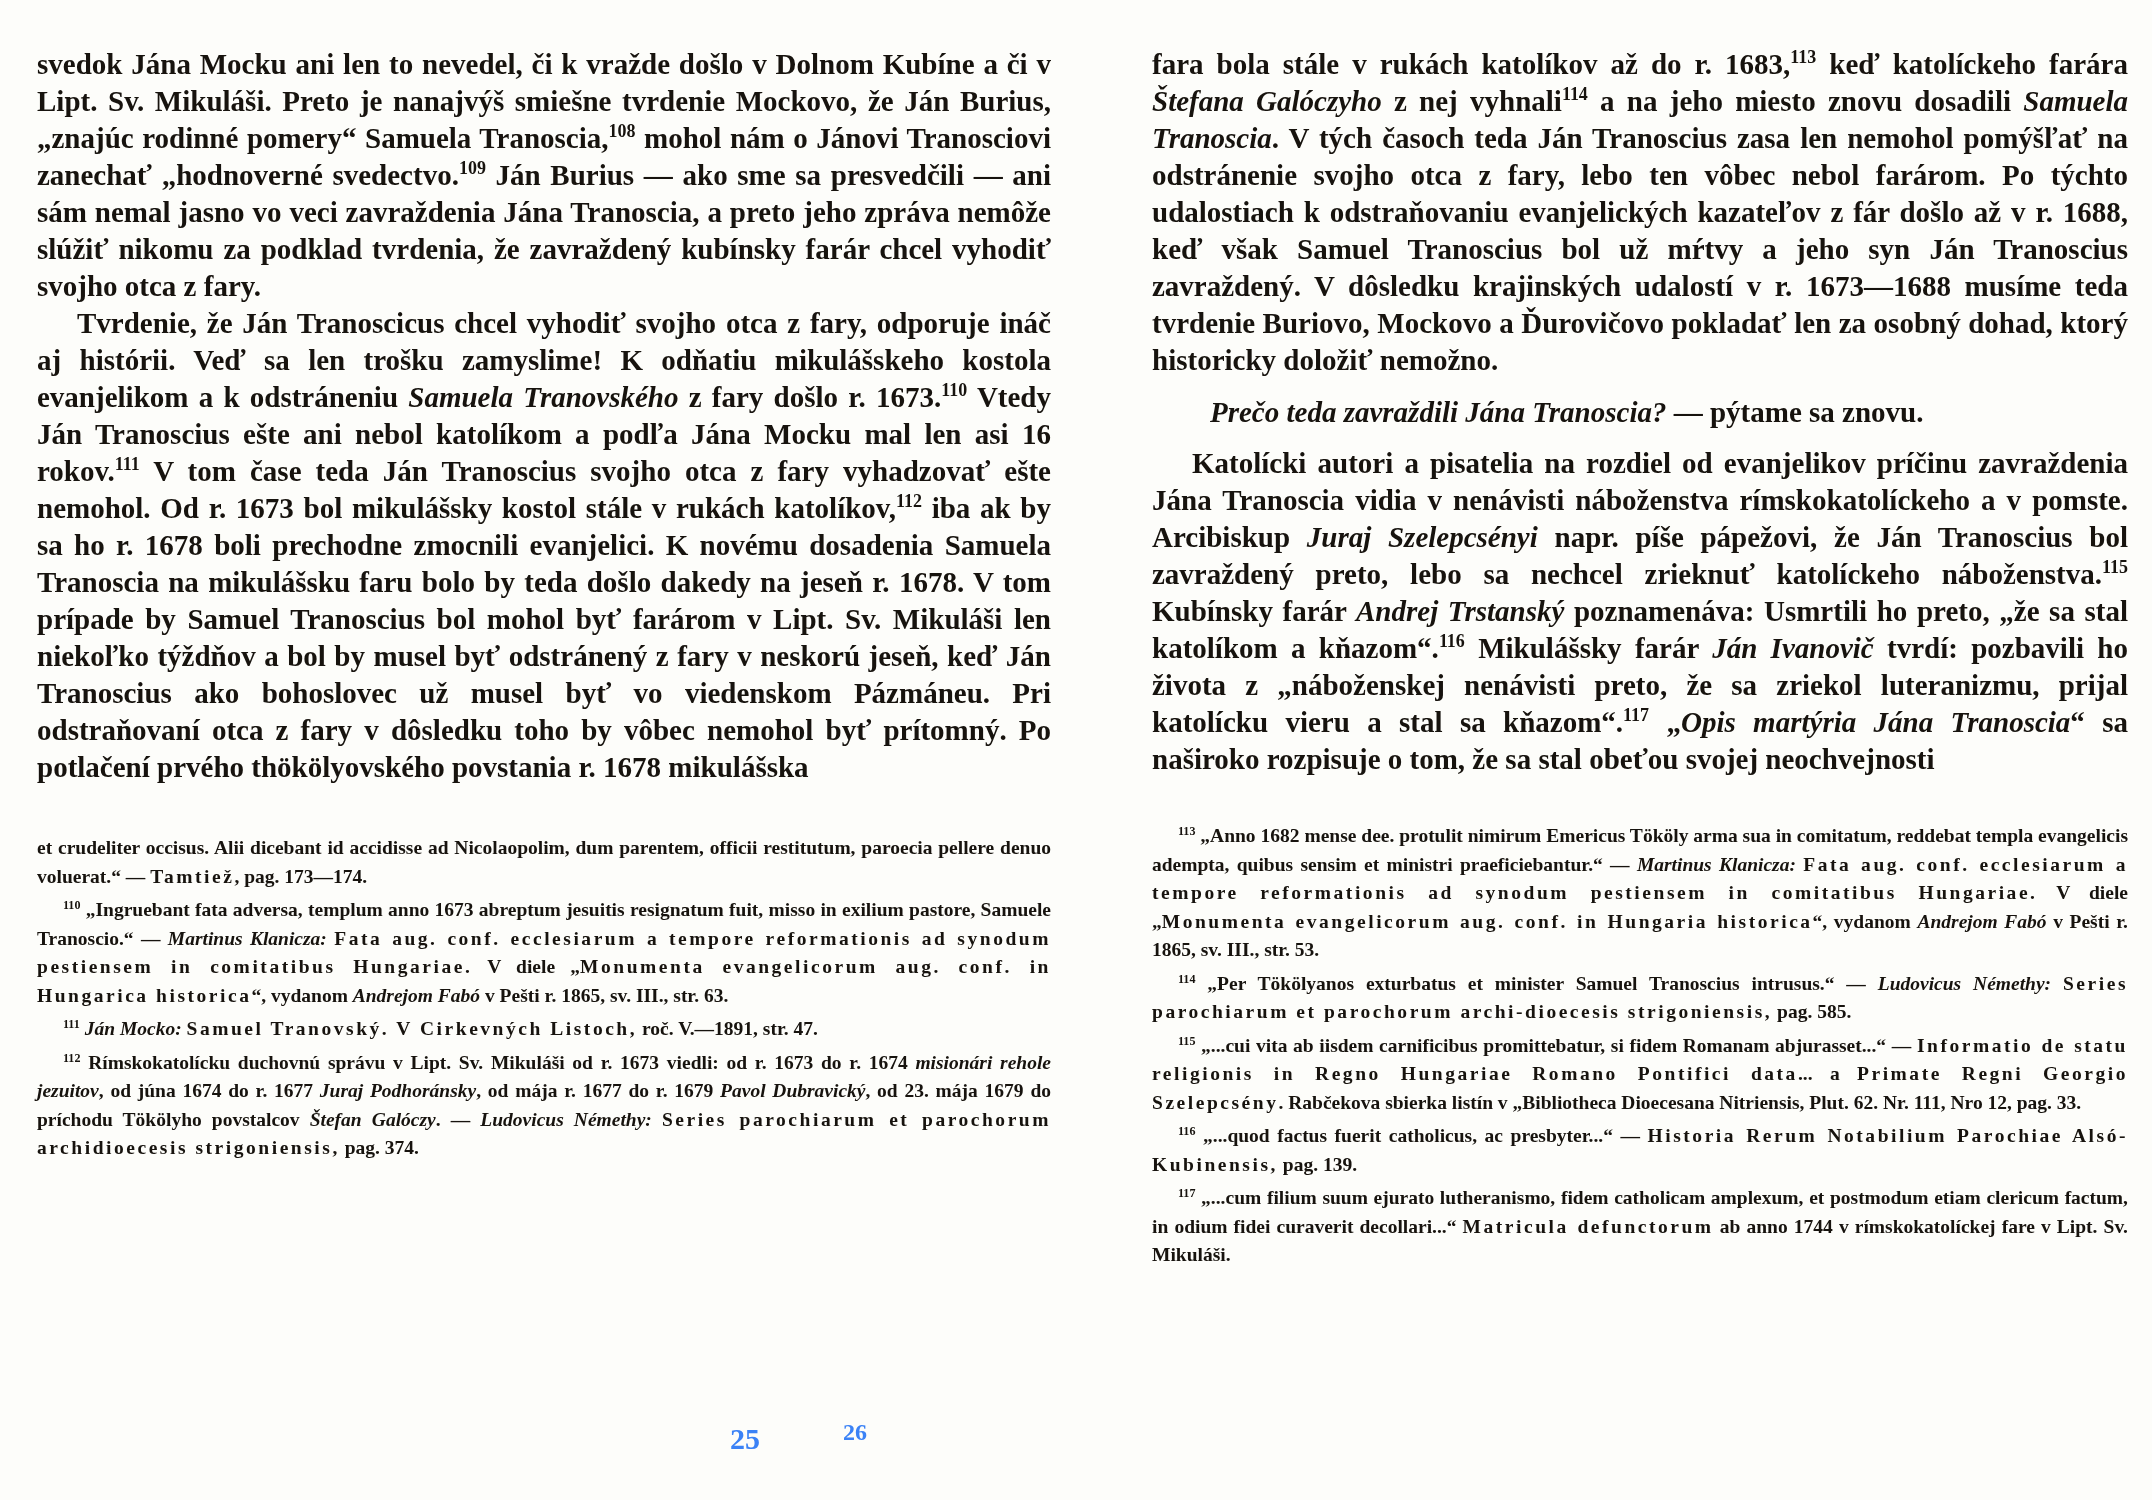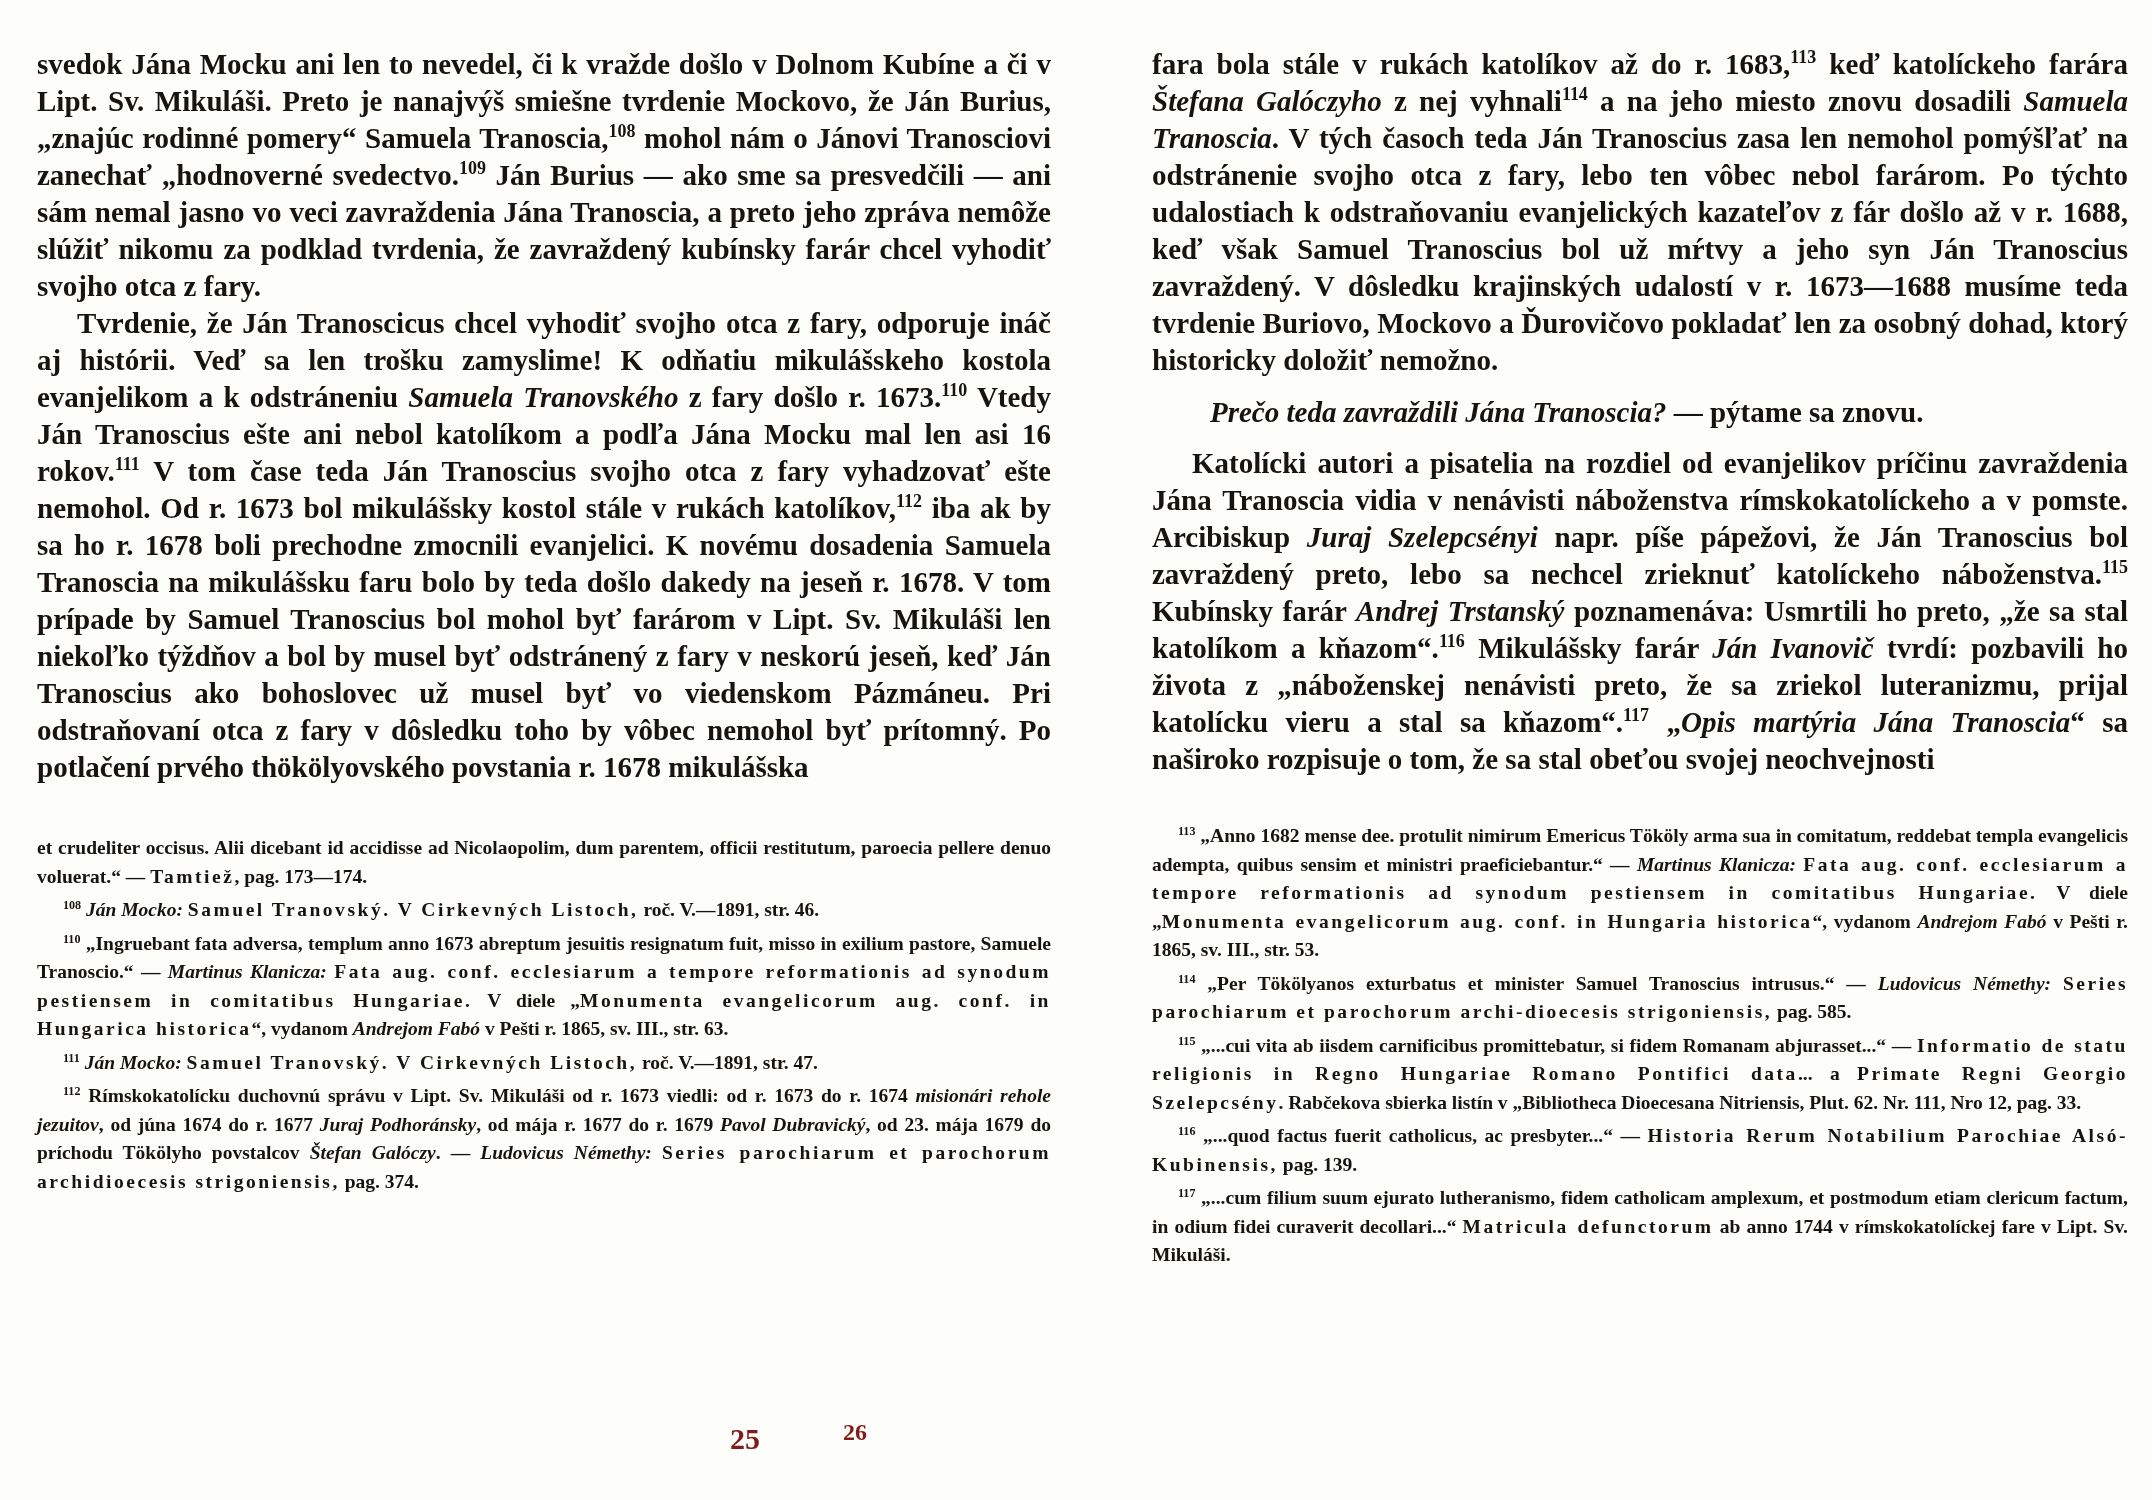--- a/index.html
+++ b/index.html
@@ -46,39 +46,38 @@
   .sup {
     font-size: 0.62em;
     vertical-align: super;
     line-height: 0;
     letter-spacing: 0;
   }
 
   .pagenum {
     position: absolute;
     font-weight: 700;
-    color: #7f1d1d;
+    color: #3b82f6;
     text-align: center;
   }
   .pn-left  { left: 730px; top: 1422px; font-size: 30px; }
   .pn-right { left: 843px; top: 1419px; font-size: 24px; }
 </style>
 </head>
 <body>
 
 <div class="scan">
 
   <div class="page page-left">
     <div class="body-text">
         <p><span>svedok Jána Mocku ani len to nevedel, či k vražde došlo v Dolnom Kubíne a či v Lipt. Sv. Mikuláši. Preto je nanajvýš smiešne tvrdenie Mockovo, že Ján Burius, „znajúc rodinné pomery“ Samuela Tranoscia,</span><span class="sup">108</span><span> mohol nám o Jánovi Tranosciovi zanechať „hodnoverné svedectvo.</span><span class="sup">109</span><span> Ján Burius — ako sme sa presvedčili — ani sám nemal jasno vo veci zavraždenia Jána Tranoscia, a preto jeho zpráva nemôže slúžiť nikomu za podklad tvrdenia, že zavraždený kubínsky farár chcel vyhodiť svojho otca z fary.</span></p>
         <p class="indent"><span>Tvrdenie, že Ján Tranoscicus chcel vyhodiť svojho otca z fary, odporuje ináč aj histórii. Veď sa len trošku zamyslime! K odňatiu mikulášskeho kostola evanjelikom a k odstráneniu </span><span class="i">Samuela Tranovského</span><span> z fary došlo r. 1673.</span><span class="sup">110</span><span> Vtedy Ján Tranoscius ešte ani nebol katolíkom a podľa Jána Mocku mal len asi 16 rokov.</span><span class="sup">111</span><span> V tom čase teda Ján Tranoscius svojho otca z fary vyhadzovať ešte nemohol. Od r. 1673 bol mikulášsky kostol stále v rukách katolíkov,</span><span class="sup">112</span><span> iba ak by sa ho r. 1678 boli prechodne zmocnili evanjelici. K novému dosadenia Samuela Tranoscia na mikulášsku faru bolo by teda došlo dakedy na jeseň r. 1678. V tom prípade by Samuel Tranoscius bol mohol byť farárom v Lipt. Sv. Mikuláši len niekoľko týždňov a bol by musel byť odstránený z fary v neskorú jeseň, keď Ján Tranoscius ako bohoslovec už musel byť vo viedenskom Pázmáneu. Pri odstraňovaní otca z fary v dôsledku toho by vôbec nemohol byť prítomný. Po potlačení prvého thökölyovského povstania r. 1678 mikulášska</span></p>
       </div>
     <div class="footnotes">
         <p class="noind"><span>et crudeliter occisus. Alii dicebant id accidisse ad Nicolaopolim, dum parentem, officii restitutum, paroecia pellere denuo voluerat.“ — </span><span class="sp">Tamtiež</span><span>, pag. 173—174.</span></p>
-        <p><span class="sup">108</span><span> </span><span class="i">Ján Mocko: </span><span class="sp">Samuel Tranovský. V Cirkevných Listoch,</span><span> roč. V.—1891, str. 46.</span></p>
         <p><span class="sup">110</span><span> „Ingruebant fata adversa, templum anno 1673 abreptum jesuitis resignatum fuit, misso in exilium pastore, Samuele Tranoscio.“ — </span><span class="i">Martinus Klanicza: </span><span class="sp">Fata aug. conf. ecclesiarum a tempore reformationis ad synodum pestiensem in comitatibus Hungariae.</span><span> V diele „</span><span class="sp">Monumenta evangelicorum aug. conf. in Hungarica historica</span><span>“, vydanom </span><span class="i">Andrejom Fabó</span><span> v Pešti r. 1865, sv. III., str. 63.</span></p>
         <p><span class="sup">111</span><span> </span><span class="i">Ján Mocko: </span><span class="sp">Samuel Tranovský. V Cirkevných Listoch,</span><span> roč. V.—1891, str. 47.</span></p>
         <p><span class="sup">112</span><span> Rímskokatolícku duchovnú správu v Lipt. Sv. Mikuláši od r. 1673 viedli: od r. 1673 do r. 1674 </span><span class="i">misionári rehole jezuitov</span><span>, od júna 1674 do r. 1677 </span><span class="i">Juraj Podhoránsky</span><span>, od mája r. 1677 do r. 1679 </span><span class="i">Pavol Dubravický</span><span>, od 23. mája 1679 do príchodu Tökölyho povstalcov </span><span class="i">Štefan Galóczy</span><span>. — </span><span class="i">Ludovicus Némethy: </span><span class="sp">Series parochiarum et parochorum archidioecesis strigoniensis,</span><span> pag. 374.</span></p>
       </div>
   </div>
 
   <div class="page page-right">
     <div class="body-text">
         <p><span>fara bola stále v rukách katolíkov až do r. 1683,</span><span class="sup">113</span><span> keď katolíckeho farára </span><span class="i">Štefana Galóczyho</span><span> z nej vyhnali</span><span class="sup">114</span><span> a na jeho miesto znovu dosadili </span><span class="i">Samuela Tranoscia</span><span>. V tých časoch teda Ján Tranoscius zasa len nemohol pomýšľať na odstránenie svojho otca z fary, lebo ten vôbec nebol farárom. Po týchto udalostiach k odstraňovaniu evanjelických kazateľov z fár došlo až v r. 1688, keď však Samuel Tranoscius bol už mŕtvy a jeho syn Ján Tranoscius zavraždený. V dôsledku krajinských udalostí v r. 1673—1688 musíme teda tvrdenie Buriovo, Mockovo a Ďurovičovo pokladať len za osobný dohad, ktorý historicky doložiť nemožno.</span></p>
         <p class="q"><span class="i">Prečo teda zavraždili Jána Tranoscia?</span><span> — pýtame sa znovu.</span></p>

